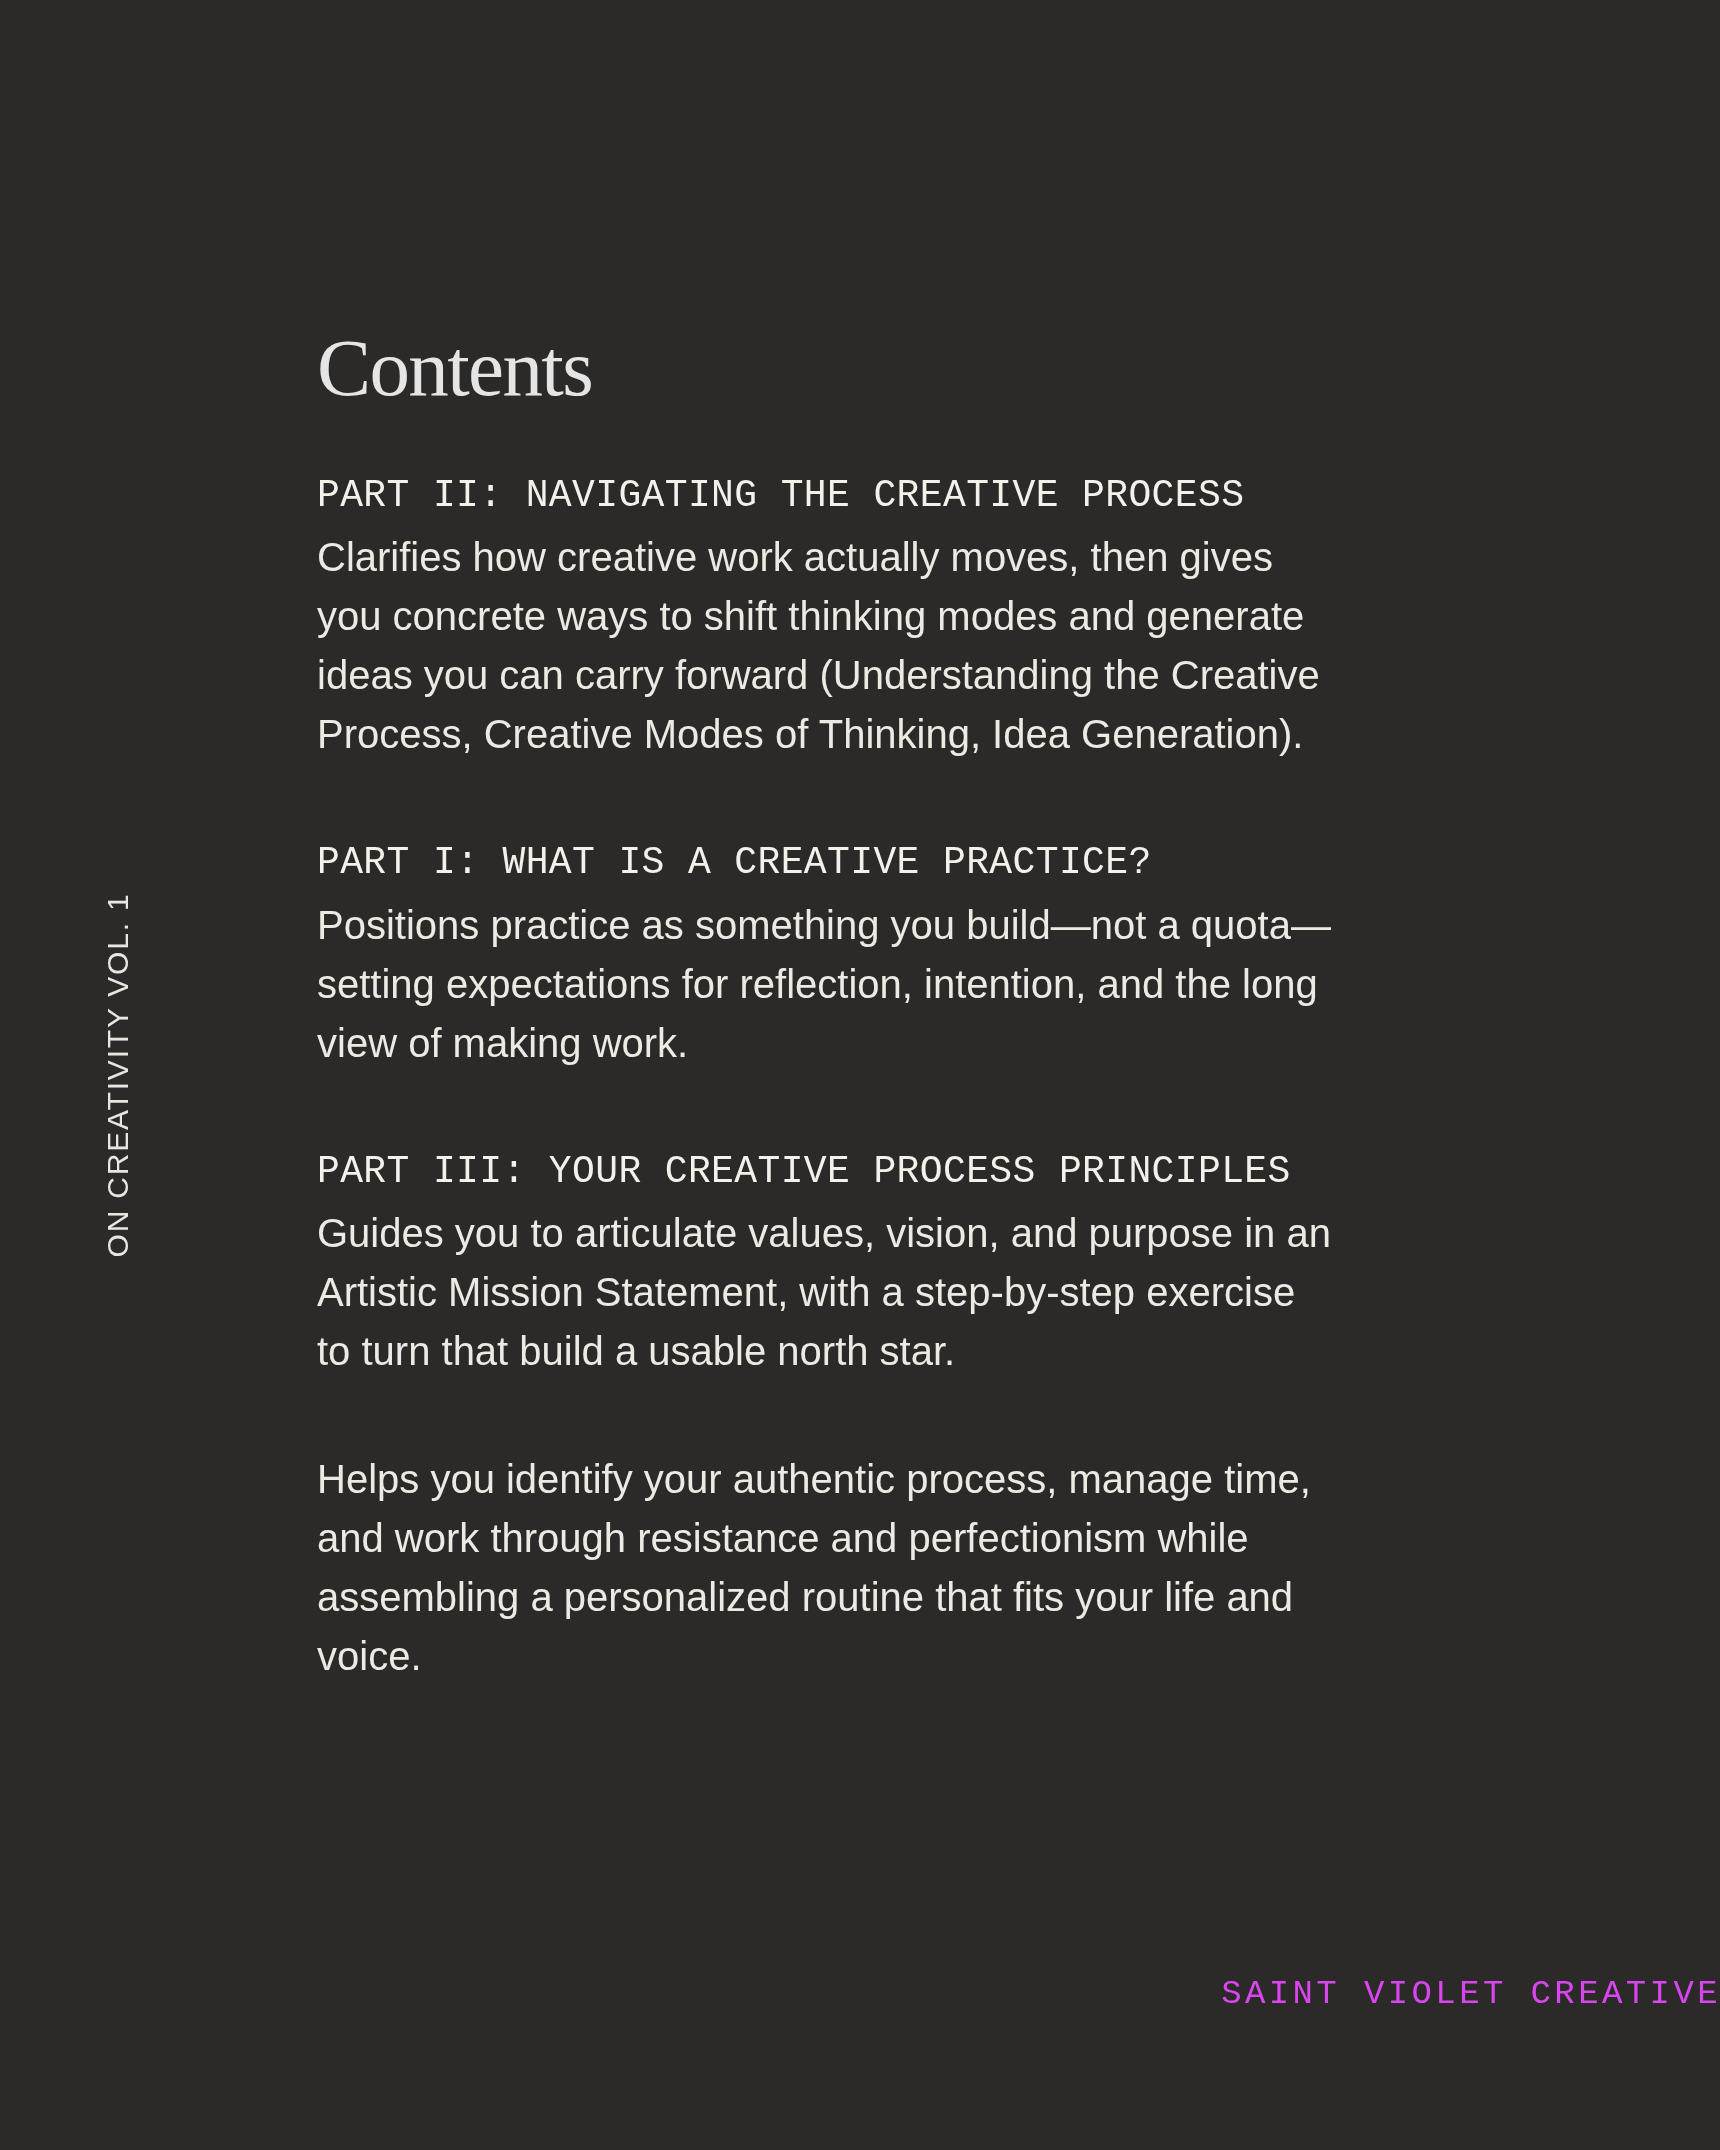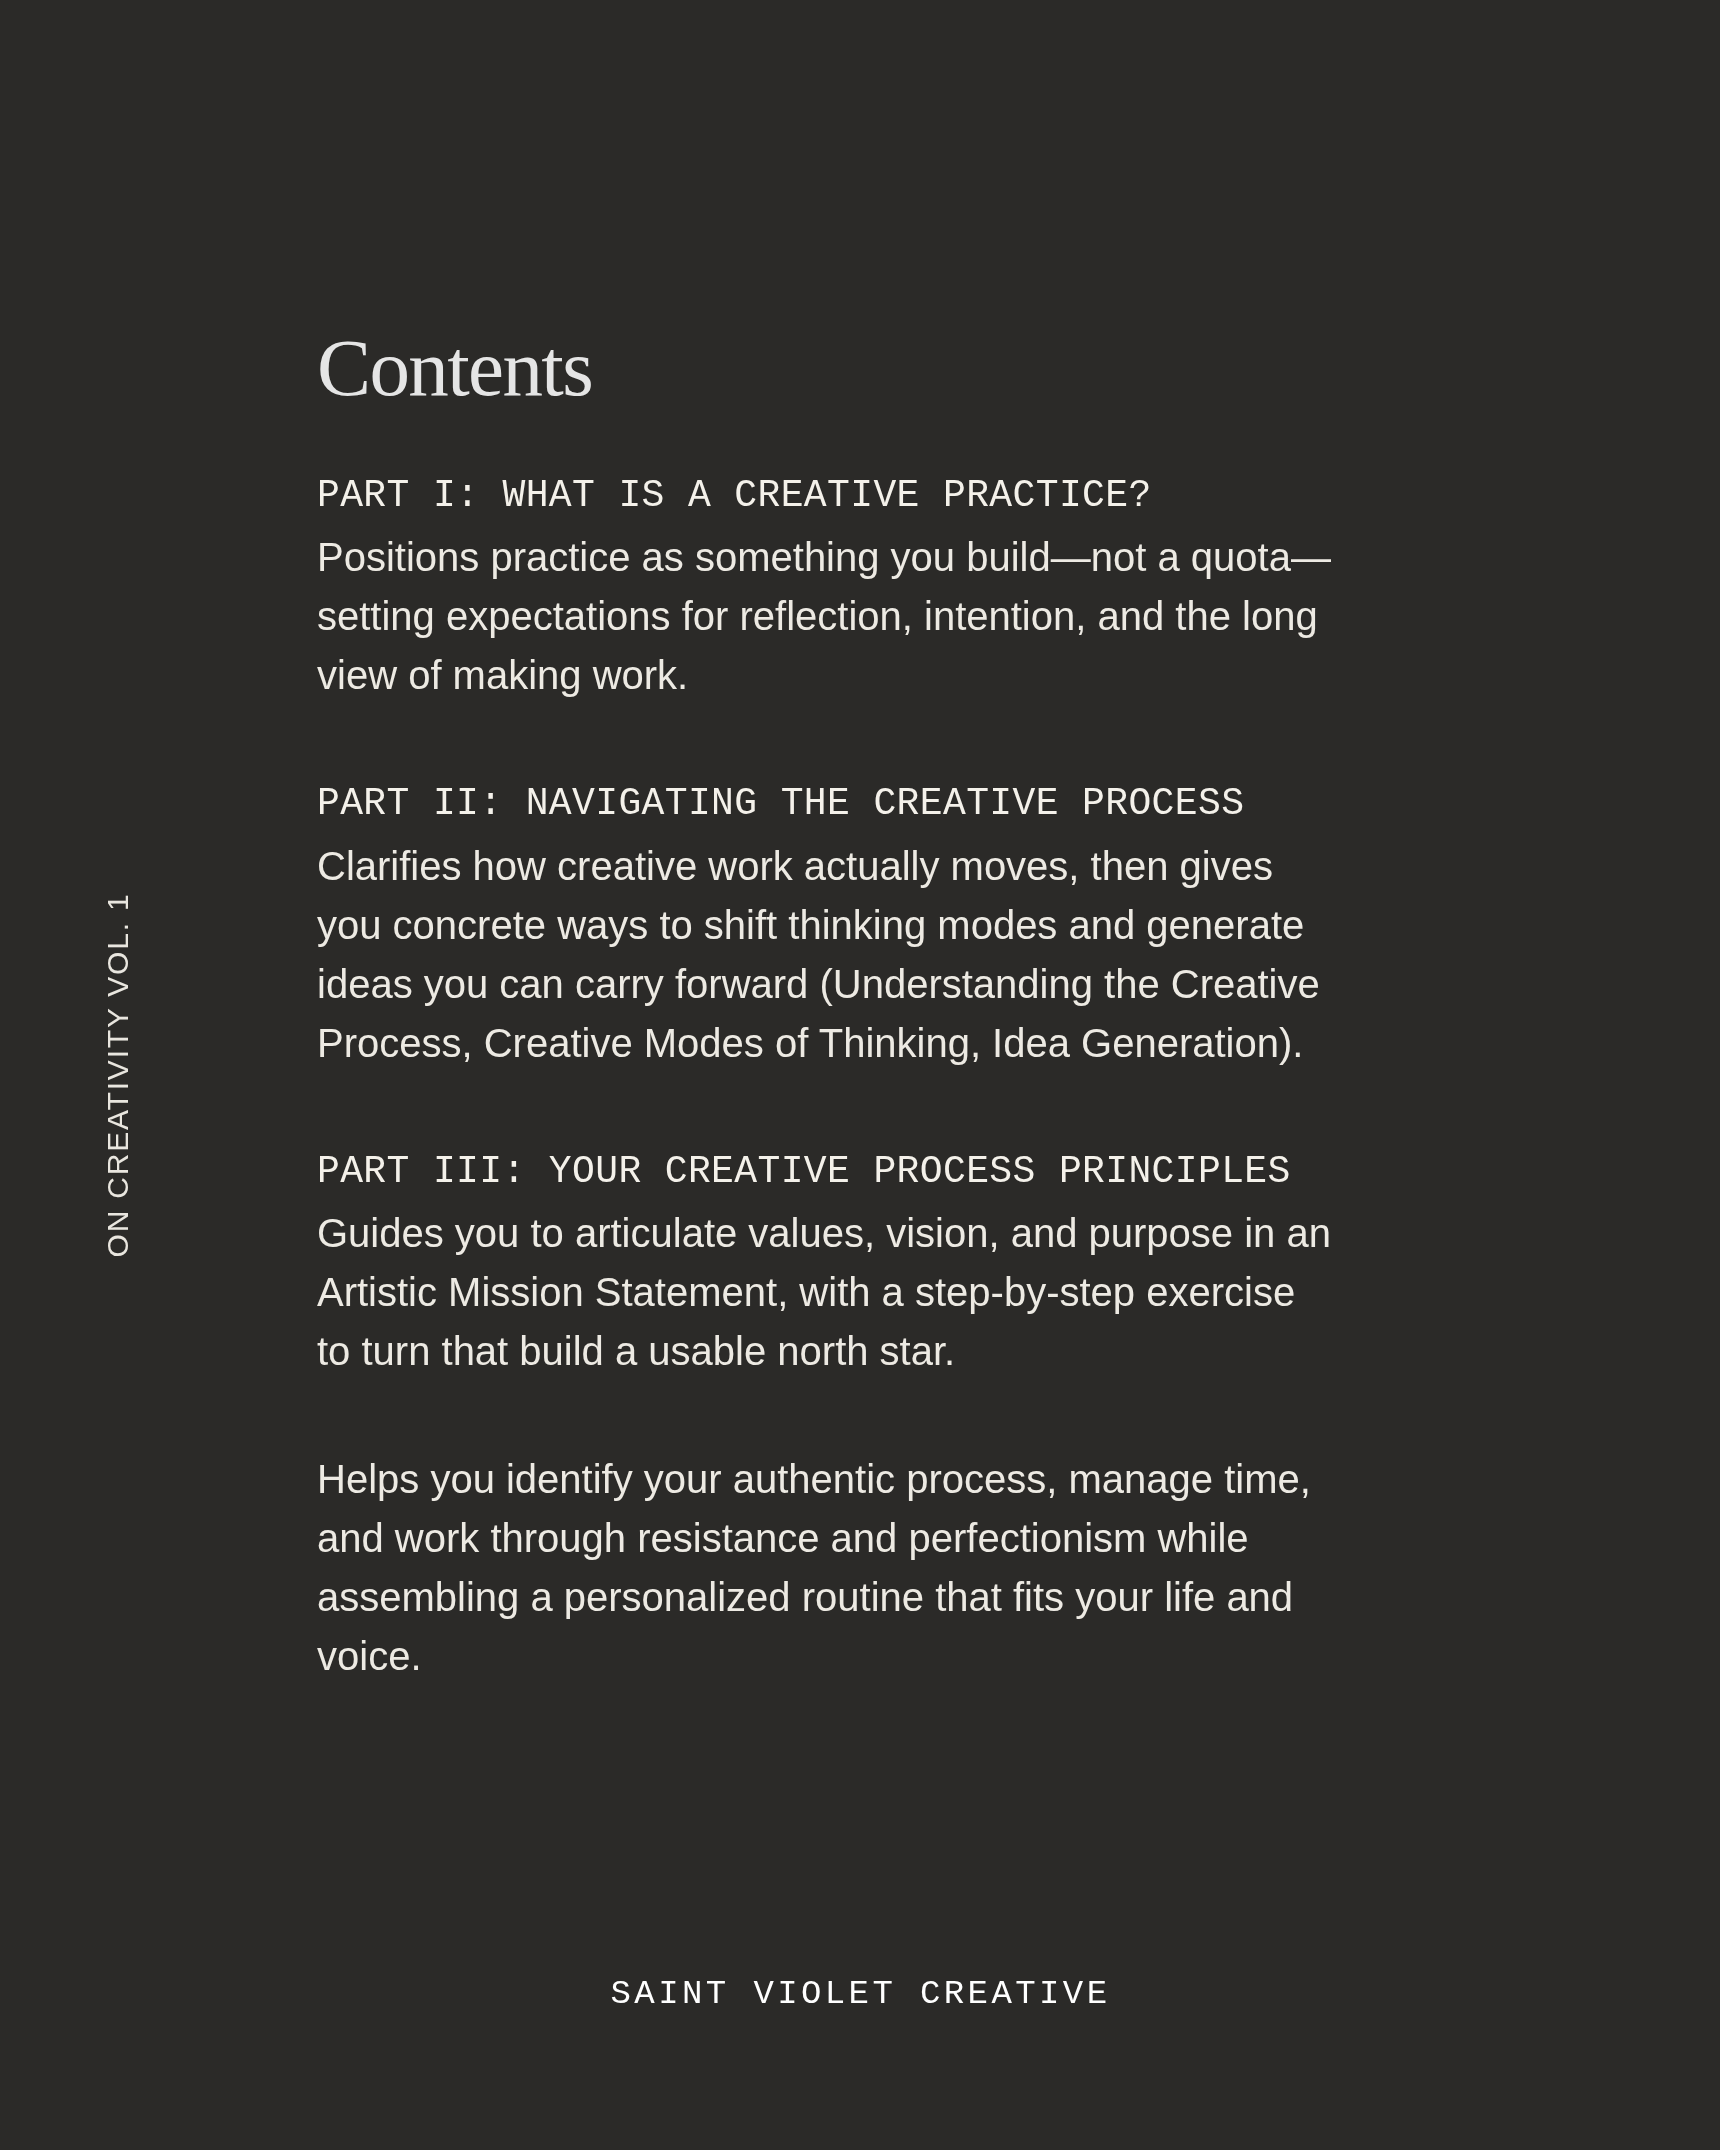--- a/index.html
+++ b/index.html
@@ -61,51 +61,51 @@
     letter-spacing: 0;
     margin: 3.4px 0 0 0;
     white-space: pre-line;
     color: #edeae3;
   }
   .footer {
     position: absolute;
     left: 0;
     right: 0;
     top: 1975px;
-    text-align: center;
+    text-align: right;
     font-family: "Liberation Mono", monospace;
     font-size: 34px;
     letter-spacing: 0.1em;
-    color: #ffffff;
+    color: #d946ef;
   }
 </style>
 </head>
 <body>
 
 <div class="page">
 
   <div class="side-label">ON CREATIVITY VOL. 1</div>
 
   <main class="content">
 
     <h1 class="title">Contents</h1>
 
     <section class="part">
-      <h2 class="part-heading">PART I: WHAT IS A CREATIVE PRACTICE?</h2>
-      <p class="part-desc">Positions practice as something you build—not a quota—
-setting expectations for reflection, intention, and the long
-view of making work.</p>
-    </section>
-
-    <section class="part">
       <h2 class="part-heading">PART II: NAVIGATING THE CREATIVE PROCESS</h2>
       <p class="part-desc">Clarifies how creative work actually moves, then gives
 you concrete ways to shift thinking modes and generate
 ideas you can carry forward (Understanding the Creative
 Process, Creative Modes of Thinking, Idea Generation).</p>
+    </section>
+
+    <section class="part">
+      <h2 class="part-heading">PART I: WHAT IS A CREATIVE PRACTICE?</h2>
+      <p class="part-desc">Positions practice as something you build—not a quota—
+setting expectations for reflection, intention, and the long
+view of making work.</p>
     </section>
 
     <section class="part">
       <h2 class="part-heading">PART III: YOUR CREATIVE PROCESS PRINCIPLES</h2>
       <p class="part-desc">Guides you to articulate values, vision, and purpose in an
 Artistic Mission Statement, with a step-by-step exercise
 to turn that build a usable north star.</p>
     </section>
 
     <section class="part">

